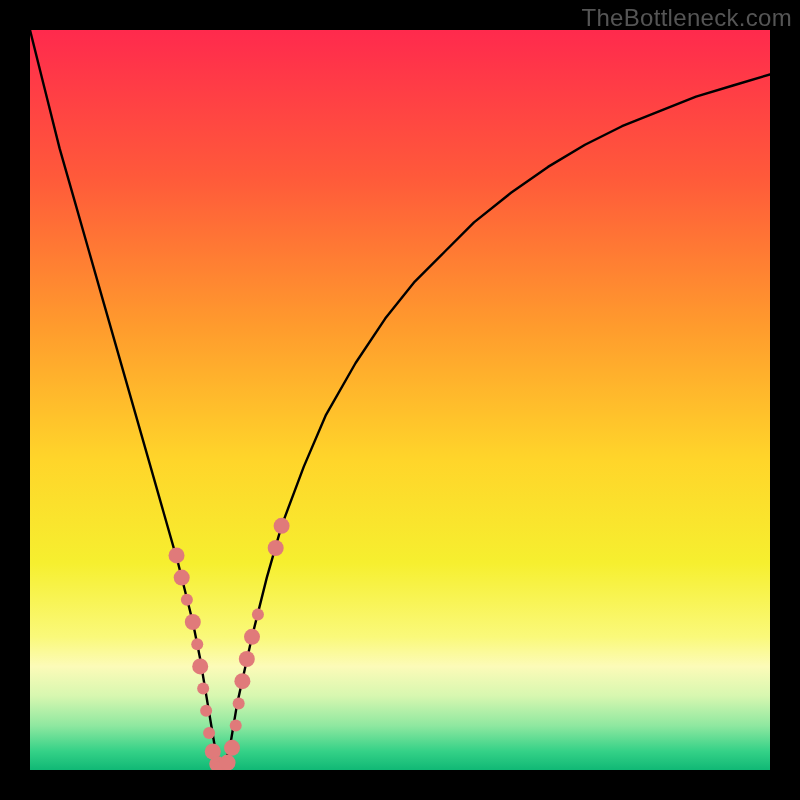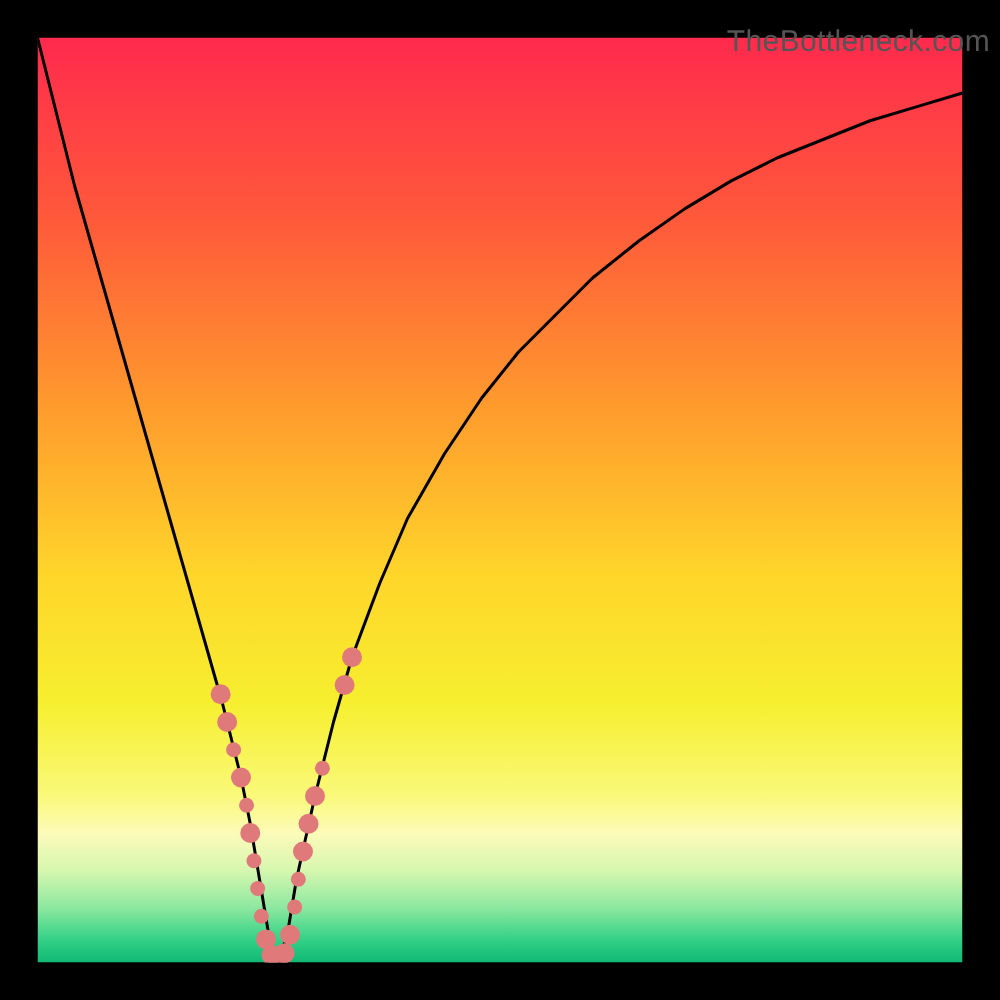--- a/index.html
+++ b/index.html
@@ -19,21 +19,21 @@
   }
   .plot-area {
     position: absolute;
     left: 30px;
     top: 30px;
     width: 740px;
     height: 740px;
   }
   .watermark {
     position: absolute;
-    top: 20px;
+    top: 4px;
     right: 8px;
     color: #555;
     font-size: 24px;
     font-weight: 500;
     letter-spacing: 0.3px;
     z-index: 10;
   }
   svg { display: block; }
 </style>
 </head>

